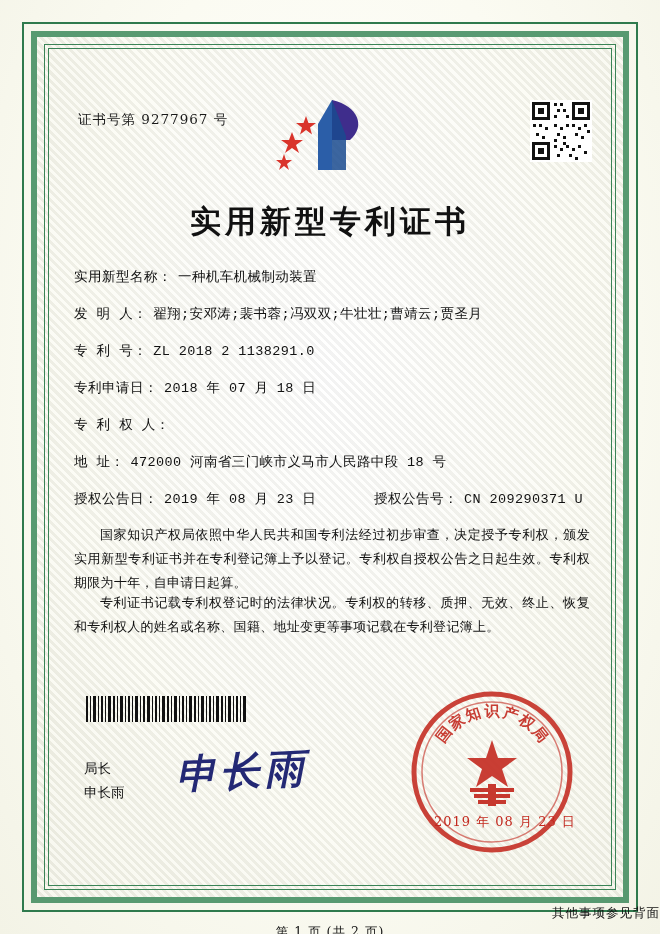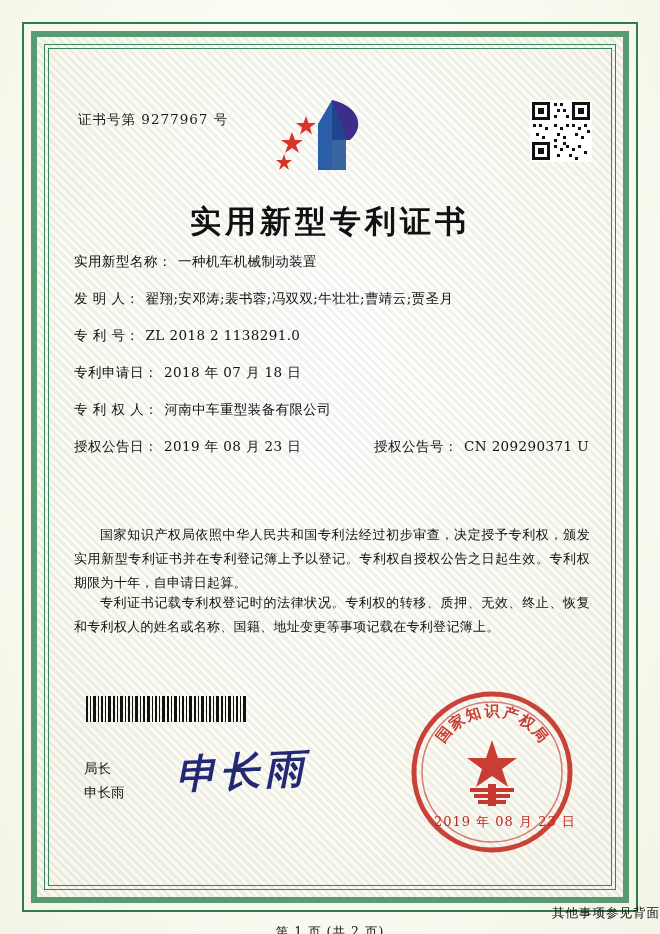--- a/index.html
+++ b/index.html
@@ -114,21 +114,22 @@
     letter-spacing: 4px;
     font-weight: bold;
     color: #111;
     font-family: "DejaVu Serif", "Liberation Serif", serif;
   }
 
   .fields {
     position: absolute;
     left: 18px;
     right: 10px;
-    top: 197px;
+    top: 212px;
+    font-family: Liberation Mono, monospace;
   }
   .field-row {
     display: flex;
     align-items: baseline;
     margin-bottom: 19px;
     font-size: 13.5px;
     color: #111;
   }
   .field-label {
     white-space: nowrap;
@@ -336,23 +337,26 @@
         <span class="field-value">ZL 2018 2 1138291.0</span>
       </div>
 
       <div class="field-row">
         <span class="field-label">专利申请日：</span>
         <span class="field-value">2018 年 07 月 18 日</span>
       </div>
 
       <div class="field-row">
         <span class="field-label">专 利 权 人：</span>
-        <span class="field-value">河南中车重型装备有限公司</span>
-      </div>
-
+      </div>
+
+      <div class="field-row">
+        <span class="field-label">地 址：</span>
+        <span class="field-value">472000 河南省三门峡市义马市人民路中段 18 号</span>
+      </div>
 
       <div class="field-row-split">
         <span class="split-left">
           <span class="field-label">授权公告日：</span>
           <span class="field-value">2019 年 08 月 23 日</span>
         </span>
         <span class="split-right">
           <span class="field-label">授权公告号：</span>
           <span class="field-value">CN 209290371 U</span>
         </span>

